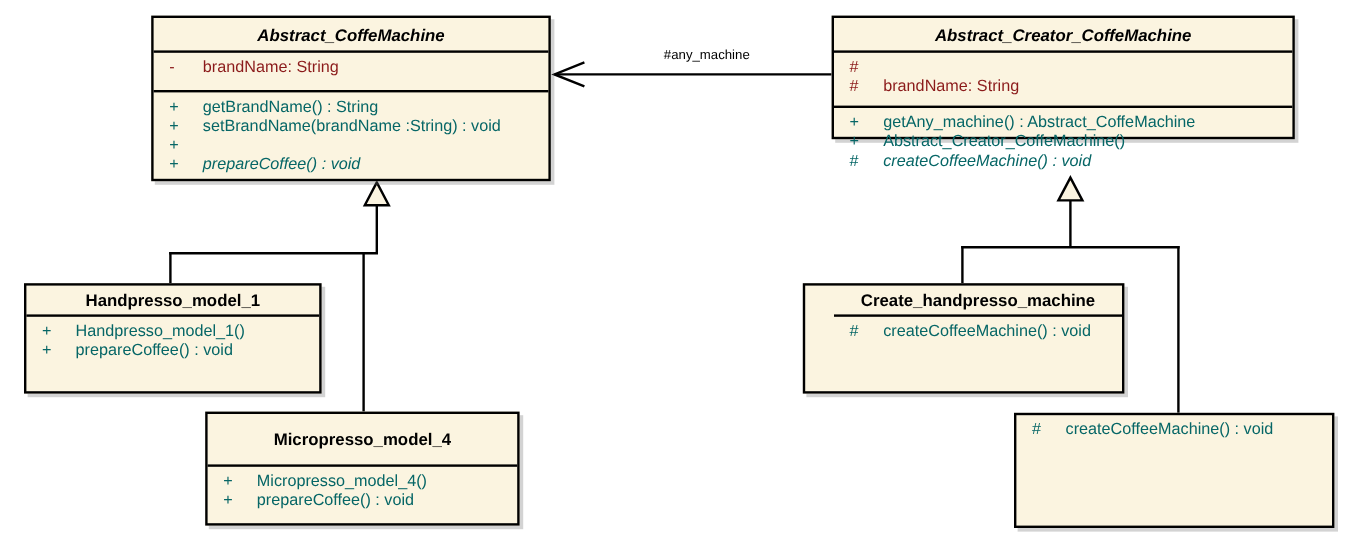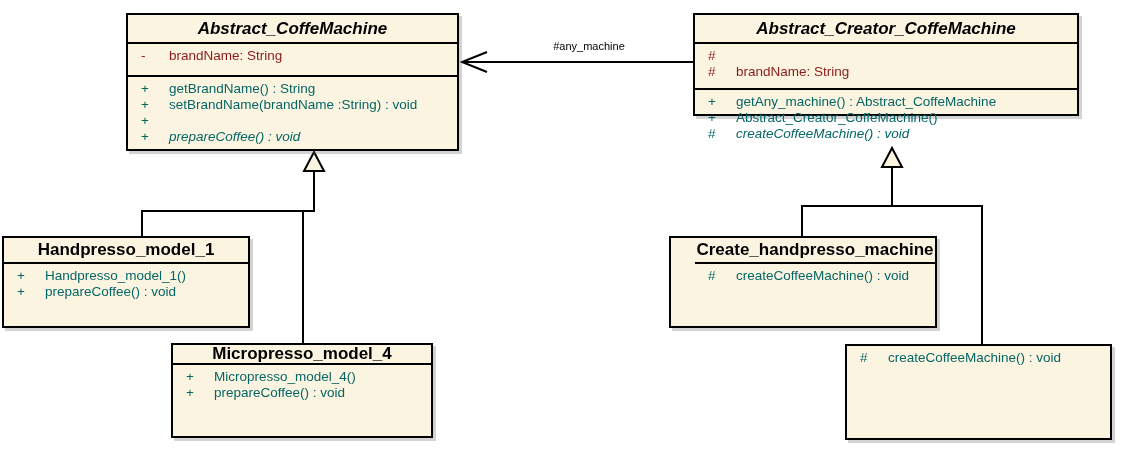--- a/index.html
+++ b/index.html
@@ -19,21 +19,21 @@
   .tri{fill:var(--box-fill);stroke:var(--border);stroke-width:2;}
   .open-arrow{stroke:var(--border);stroke-width:2;fill:none;}
   .uml-class{
     position:absolute;box-sizing:border-box;
     background:var(--box-fill);
     border:2px solid var(--border);
     box-shadow:3px 3px 0 rgba(110,110,110,0.30);
   }
   .uml-title{
     box-sizing:border-box;border-bottom:2px solid var(--border);
-    font-weight:bold;font-size:17px;color:var(--title-text);
+    font-weight:bold;font-size:14px;color:var(--title-text);
     text-align:right;display:flex;align-items:center;justify-content:center;
   }
   .abstract .uml-title{font-style:italic;}
   .uml-attrs{box-sizing:border-box;border-bottom:2px solid var(--border);}
   .uml-attrs,.uml-methods{padding-top:4px;}
   .row{display:flex;font-size:13.5px;line-height:16px;}
   .row .vis{width:28px;padding-left:13px;flex:0 0 auto;}
   .row .sig{flex:1;white-space:nowrap;}
   .row.attr{color:var(--attribute-text);}
   .row.meth{color:var(--method-text);}
@@ -120,36 +120,36 @@
         <span class="vis">+</span>
         <span class="sig">Abstract_Creator_CoffeMachine()</span>
       </div>
       <div class="row meth italic">
         <span class="vis">#</span>
         <span class="sig">createCoffeeMachine() : void</span>
       </div>
     </div>
   </div>
 
-  <div class="uml-class" style="left:2px;top:236px;width:248px;height:92px;">
+  <div class="uml-class" style="left:20px;top:236px;width:248px;height:92px;">
     <div class="uml-title" style="height:26px;">Handpresso_model_1</div>
     <div class="uml-methods">
       <div class="row meth">
         <span class="vis">+</span>
         <span class="sig">Handpresso_model_1()</span>
       </div>
       <div class="row meth">
         <span class="vis">+</span>
         <span class="sig">prepareCoffee() : void</span>
       </div>
     </div>
   </div>
 
   <div class="uml-class" style="left:171px;top:343px;width:262px;height:95px;">
-    <div class="uml-title" style="height:20px;">Micropresso_model_4</div>
+    <div class="uml-title" style="height:44px;">Micropresso_model_4</div>
     <div class="uml-methods">
       <div class="row meth">
         <span class="vis">+</span>
         <span class="sig">Micropresso_model_4()</span>
       </div>
       <div class="row meth">
         <span class="vis">+</span>
         <span class="sig">prepareCoffee() : void</span>
       </div>
     </div>

